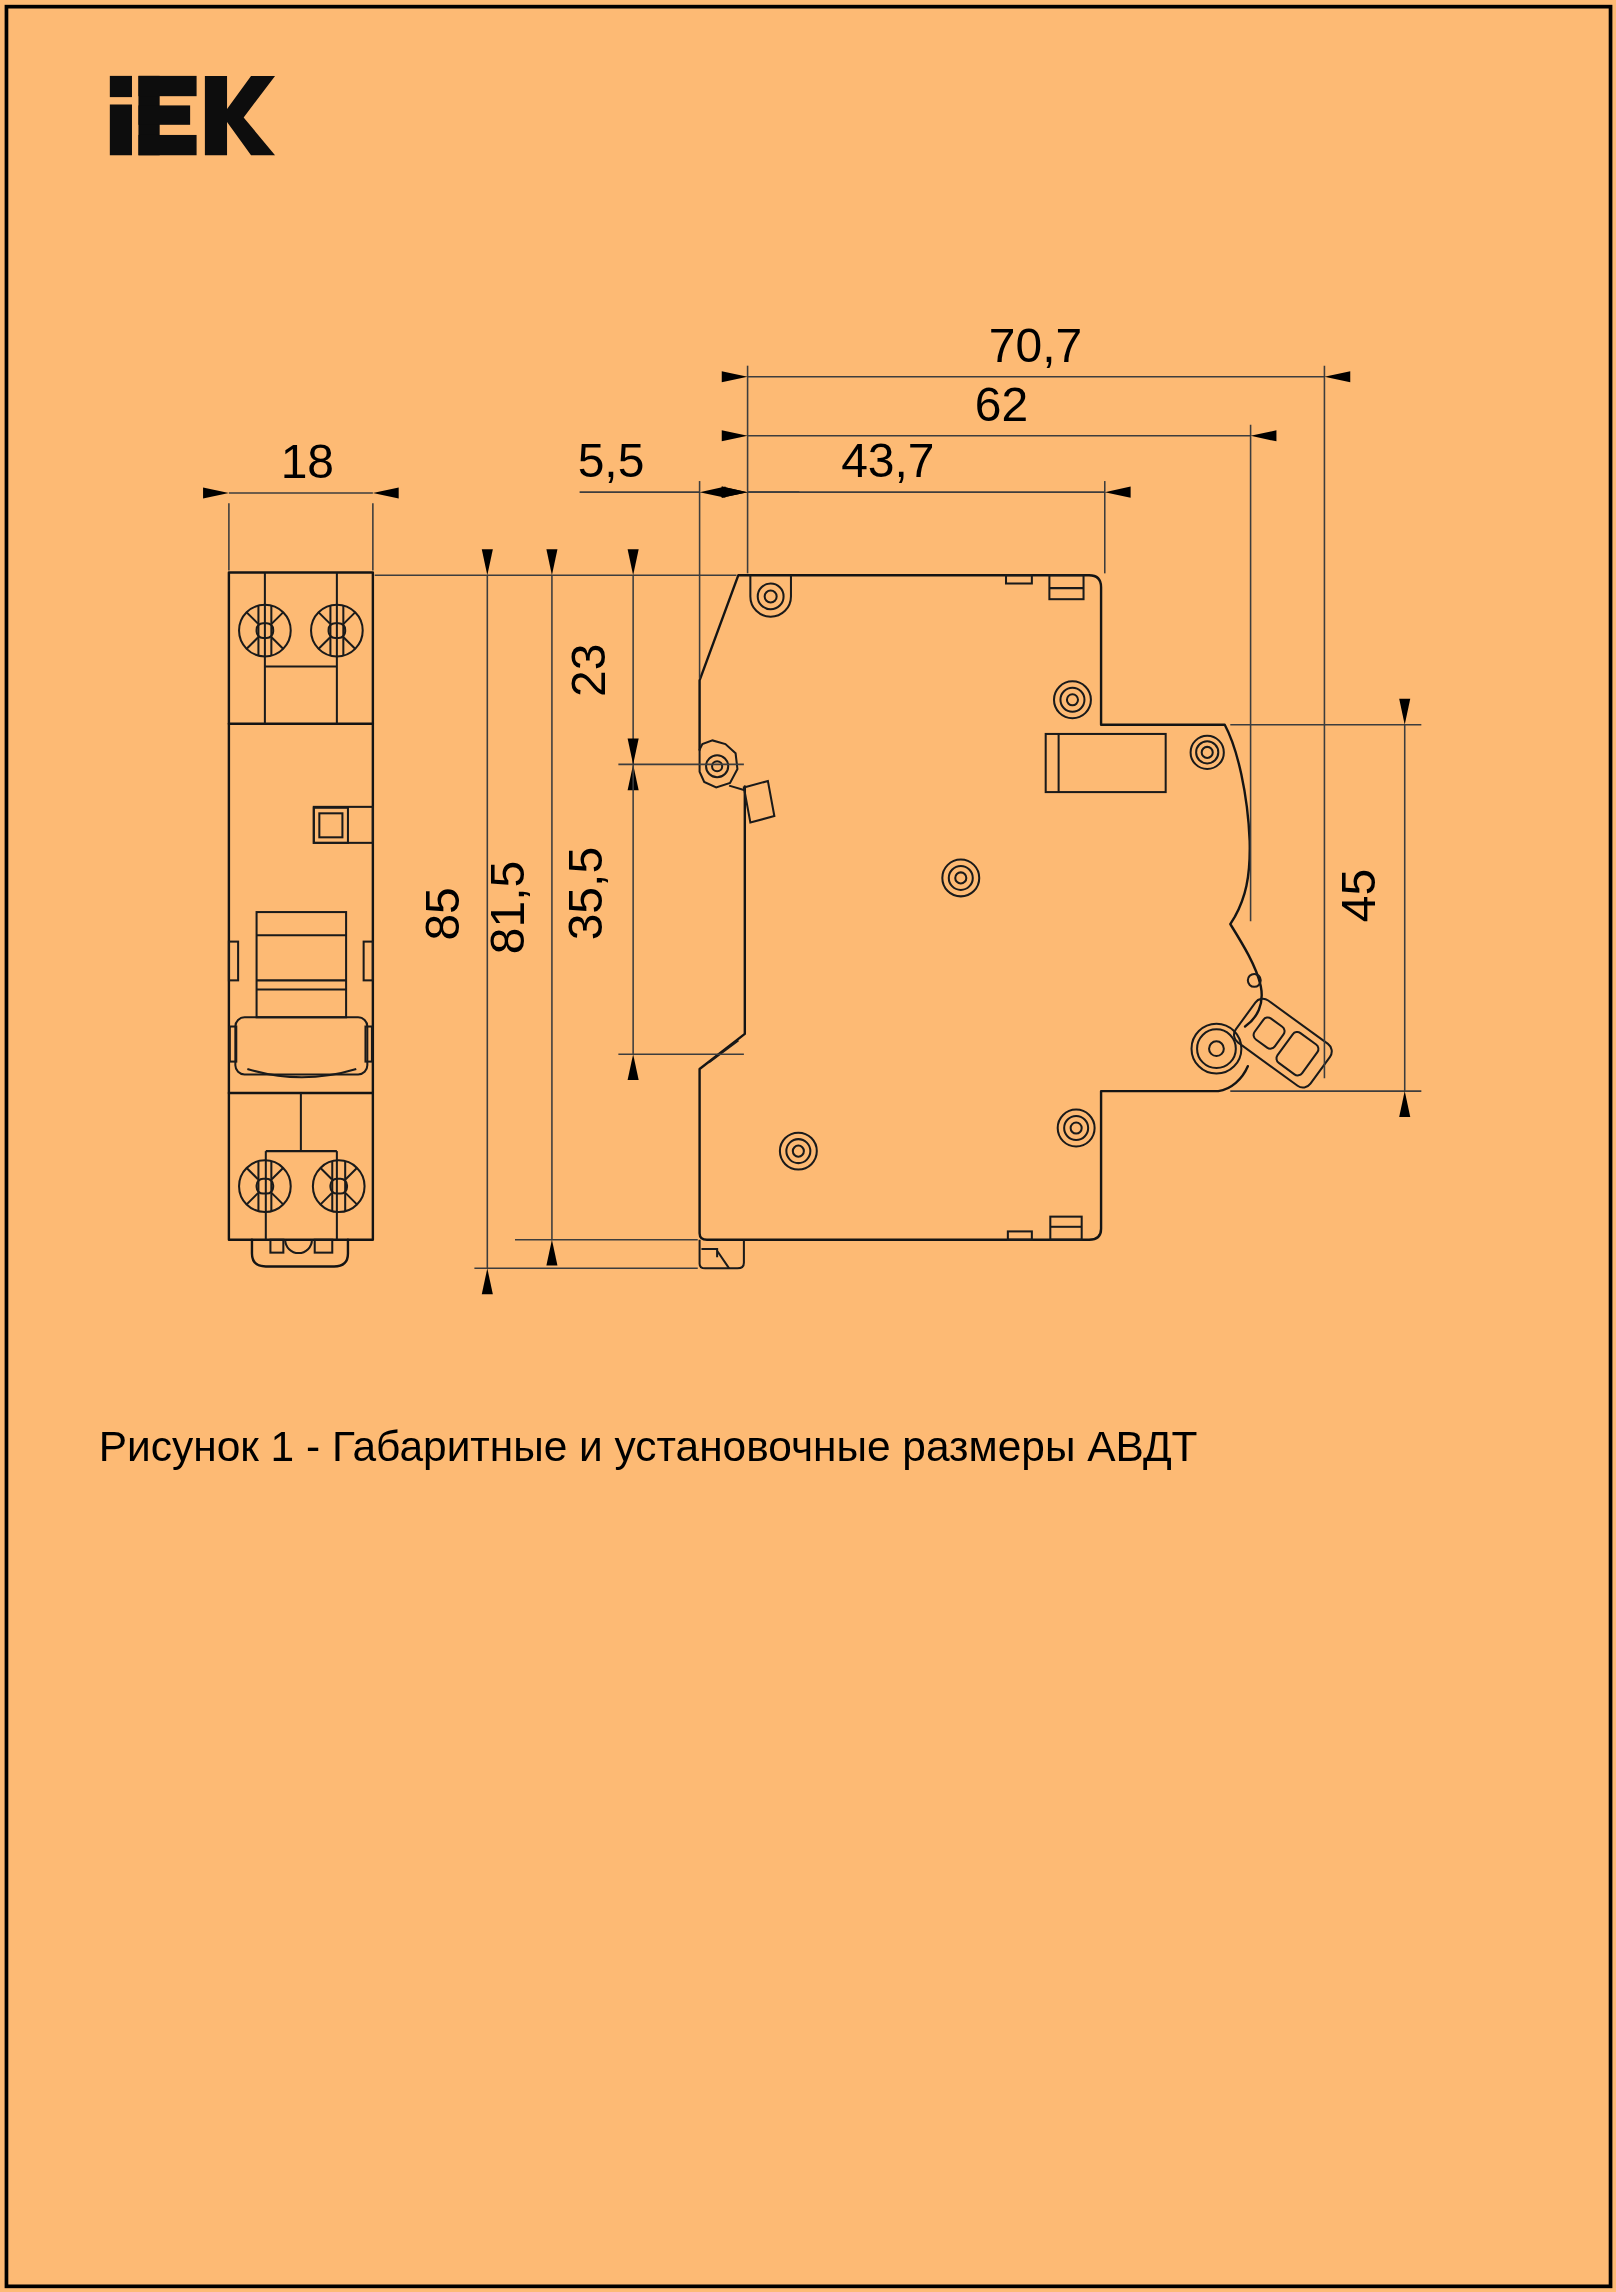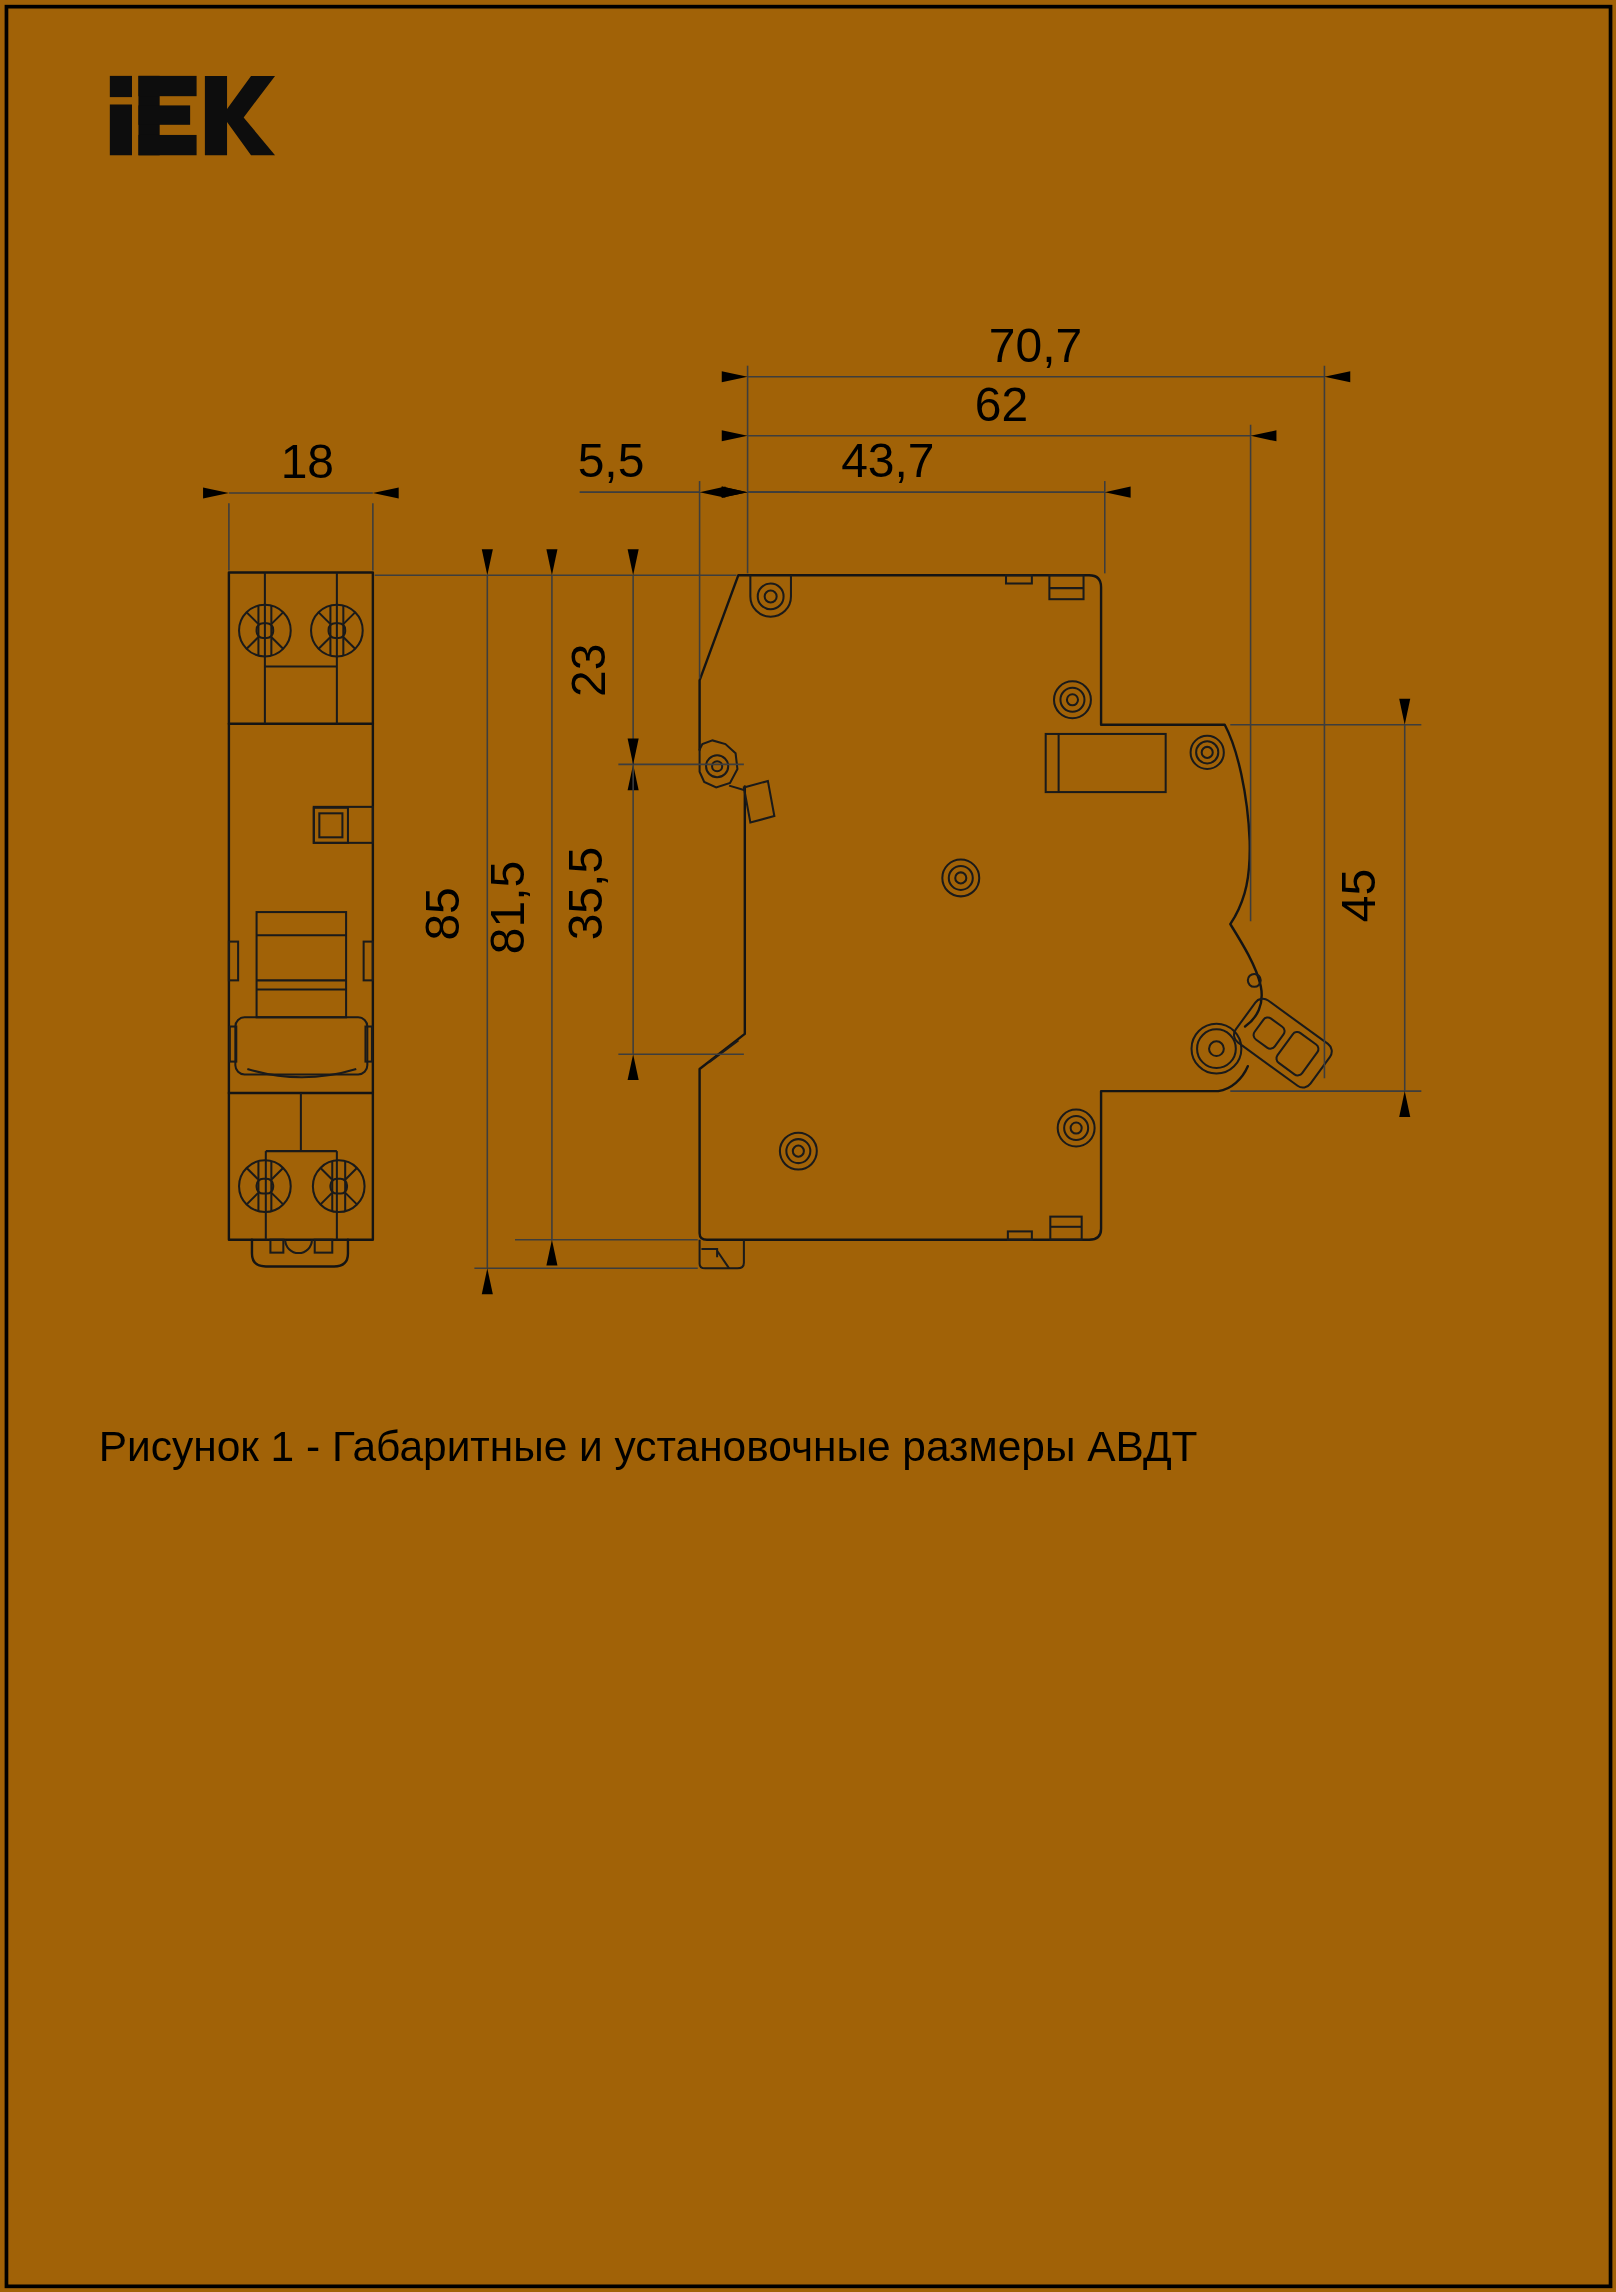--- a/index.html
+++ b/index.html
@@ -1,16 +1,16 @@
 <!DOCTYPE html>
 <html style="font-size:14.8px"><head>
 <meta charset="utf-8">
 <style>
   html,body{margin:0;padding:0;background:#e8e8e8;}
-  .page{width:1617px;height:2293px;background:#a16207;position:relative;margin:0 auto;}
+  .page{width:1617px;height:2293px;background:#fdba74;position:relative;margin:0 auto;}
   svg{display:block;}
   .body-line{stroke:#141414;stroke-width:2.6;fill:none;stroke-linejoin:round;stroke-linecap:round;}
   .det-line{stroke:#1a1a1a;stroke-width:2.2;fill:none;}
   .thin{stroke:#3d3d3d;stroke-width:1.7;fill:none;}
   .dim{stroke:#3d3d3d;stroke-width:1.7;fill:none;marker-start:url(#arr);marker-end:url(#arr);}
   .dimend{stroke:#3d3d3d;stroke-width:1.7;fill:none;marker-end:url(#arr);}
   .dimtext{font-family:"Liberation Sans",sans-serif;font-size:52px;fill:#000;text-anchor:middle;}
   .caption{font-family:"Liberation Sans",sans-serif;font-size:46px;fill:#000;}
   .logo{fill:#0d0d0d;}
 </style>

